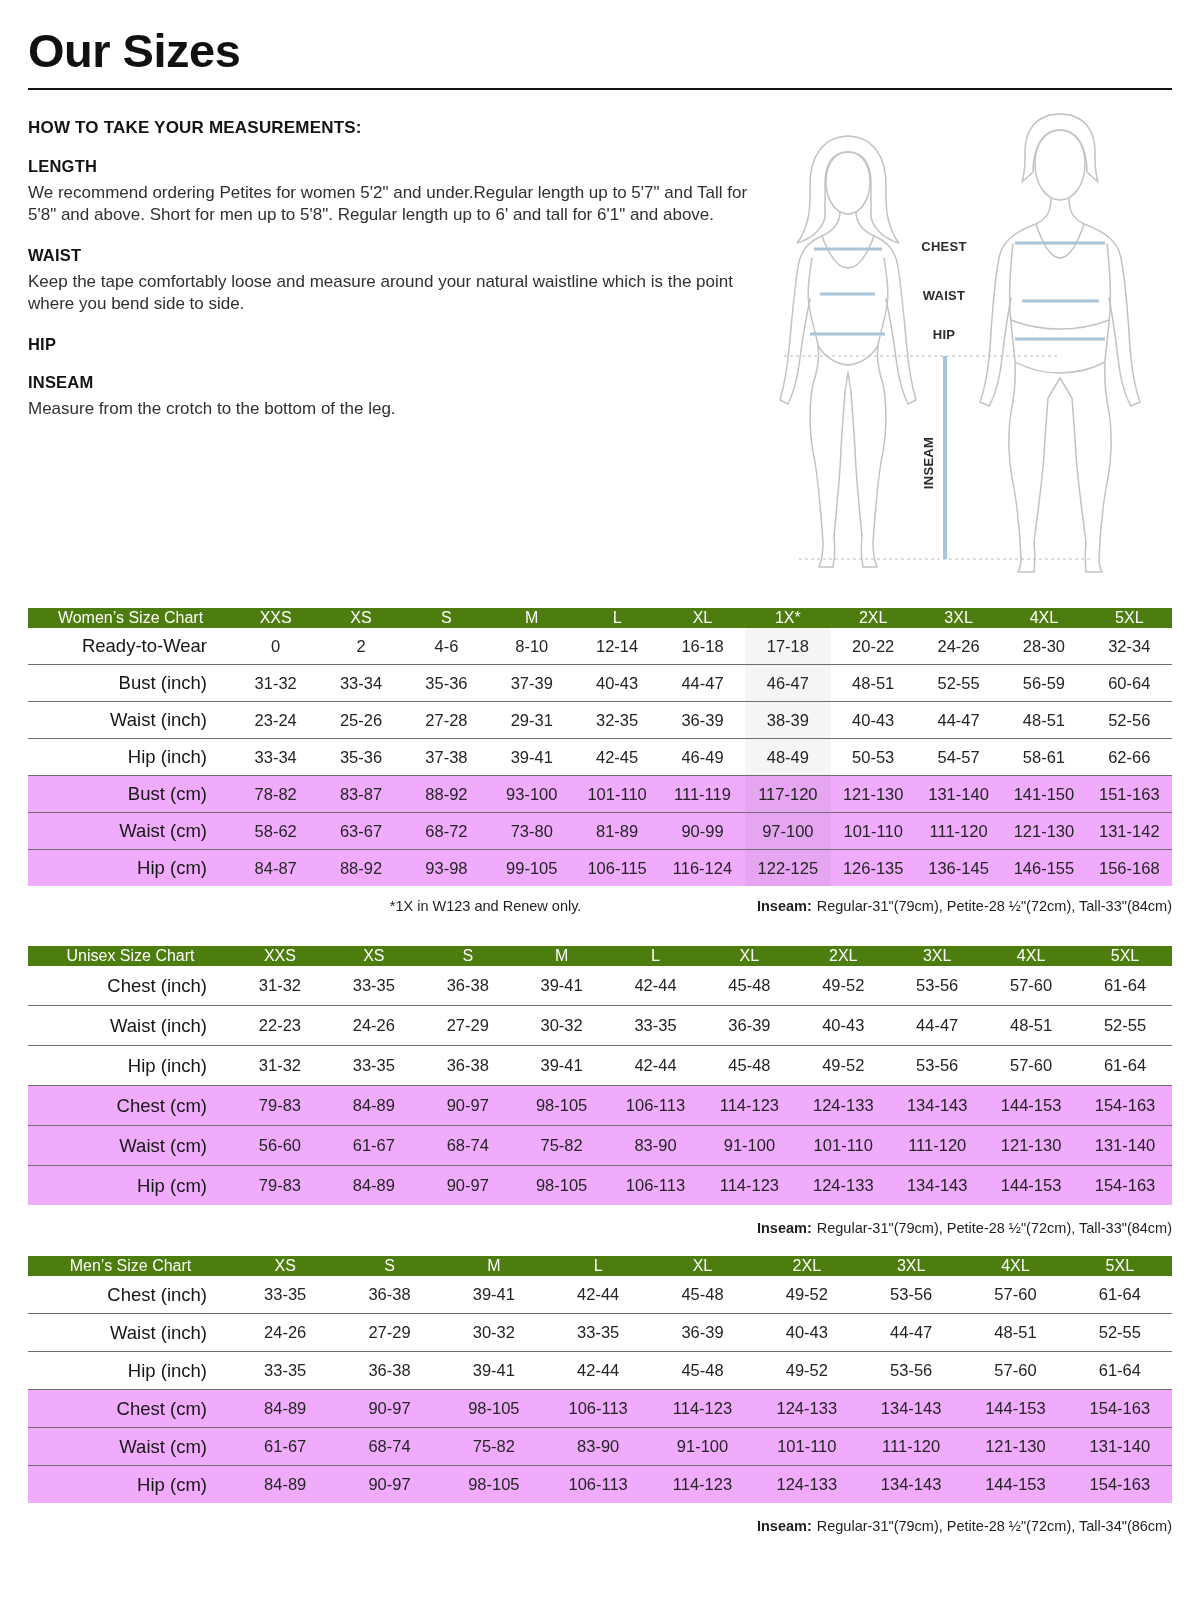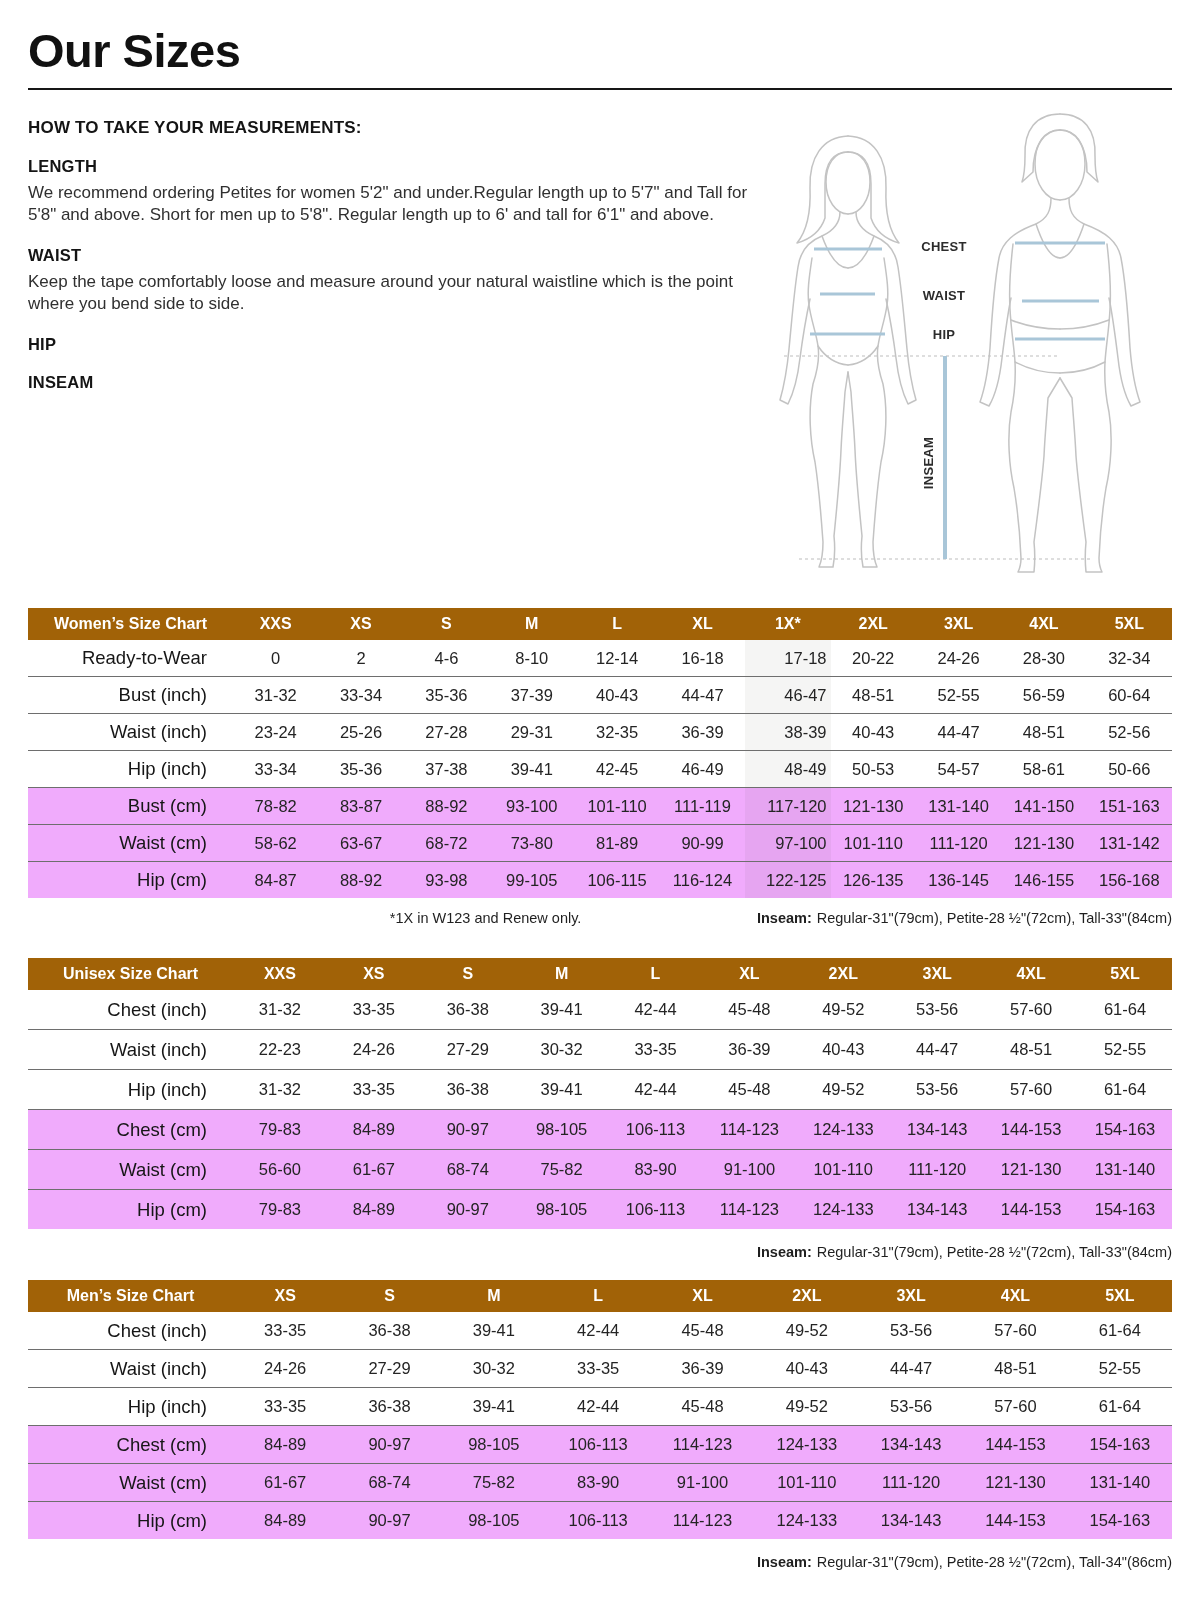--- a/index.html
+++ b/index.html
@@ -17,28 +17,28 @@
   .m-body { font-size:17px; line-height:1.32; color:#303030; margin:0; max-width:720px; }
 
   .figure-box { width:420px; margin-left:auto; margin-top:-10px; }
   .fig-outline { fill:none; stroke:#c3c3c3; stroke-width:1.5; stroke-linecap:round; stroke-linejoin:round; }
   .fig-line { stroke:#a9c6d8; stroke-width:3; }
   .fig-dash { stroke:#bdbdbd; stroke-width:1; stroke-dasharray:3 3; }
   .fig-label { font-size:13px; font-weight:700; fill:#2c2c2c; letter-spacing:0.3px; }
 
   table.size-table { width:100%; border-collapse:collapse; table-layout:fixed; }
   .size-table th, .size-table td { padding:0 4px; text-align:center; overflow:hidden; white-space:nowrap; }
-  .size-table thead th { background:#a16207; color:#ffffff; font-size:16px; font-weight:700; height:32px; }
+  .size-table thead th { background:#4d7c0f; color:#ffffff; font-size:16px; font-weight:400; height:20px; }
   .size-table th.lbl { width:197px; }
   .size-table td.lbl { text-align:right; padding-right:26px; font-weight:400; font-size:18.5px; color:#161616; }
   .size-table td { font-size:16.5px; color:#242424; }
   .size-table tbody tr { border-top:1px solid #6e6e6e; }
   .size-table tbody tr:first-child { border-top:none; }
   .size-table tbody tr.shaded { background:#f0abfc; }
-  .size-table td.hl { background:rgba(72,66,56,0.055);text-align:right; }
+  .size-table td.hl { background:rgba(72,66,56,0.055); }
   .t-women tbody td { height:36px; }
   .t-unisex tbody td { height:39px; }
   .t-men tbody td { height:37px; }
 
   .tbl-wrap-women { margin-top:20px; }
   .tbl-wrap-unisex { margin-top:26px; }
   .tbl-wrap-men { margin-top:20px; }
 
   .note-row { position:relative; margin-top:12px; height:22px; font-size:14.5px; color:#1f1f1f; }
   .note-center { position:absolute; left:40%; transform:translateX(-50%); white-space:nowrap; }
@@ -65,20 +65,21 @@
       </div>
       <div class="m-section">
         <div class="m-title">WAIST</div>
         <p class="m-body">Keep the tape comfortably loose and measure around your natural waistline which is the point where you bend side to side.</p>
       </div>
       <div class="m-section">
         <div class="m-title">HIP</div>
       </div>
       <div class="m-section">
         <div class="m-title">INSEAM</div>
+        <p class="m-body">Measure from the crotch to the bottom of the leg.</p>
       </div>
     </div>
 
     <div class="figure-box">
       <svg width="420" height="478" viewBox="0 0 420 478">
 
         <line class="fig-dash" x1="32" y1="250" x2="305" y2="250"></line>
         <line class="fig-dash" x1="47" y1="453" x2="340" y2="453"></line>
 
         <g>
@@ -188,21 +189,21 @@
             <td>33-34</td>
             <td>35-36</td>
             <td>37-38</td>
             <td>39-41</td>
             <td>42-45</td>
             <td>46-49</td>
             <td class="hl">48-49</td>
             <td>50-53</td>
             <td>54-57</td>
             <td>58-61</td>
-            <td>50-66</td>
+            <td>62-66</td>
           </tr>
           <tr class="shaded">
             <td class="lbl">Bust (cm)</td>
             <td>78-82</td>
             <td>83-87</td>
             <td>88-92</td>
             <td>93-100</td>
             <td>101-110</td>
             <td>111-119</td>
             <td class="hl">117-120</td>

